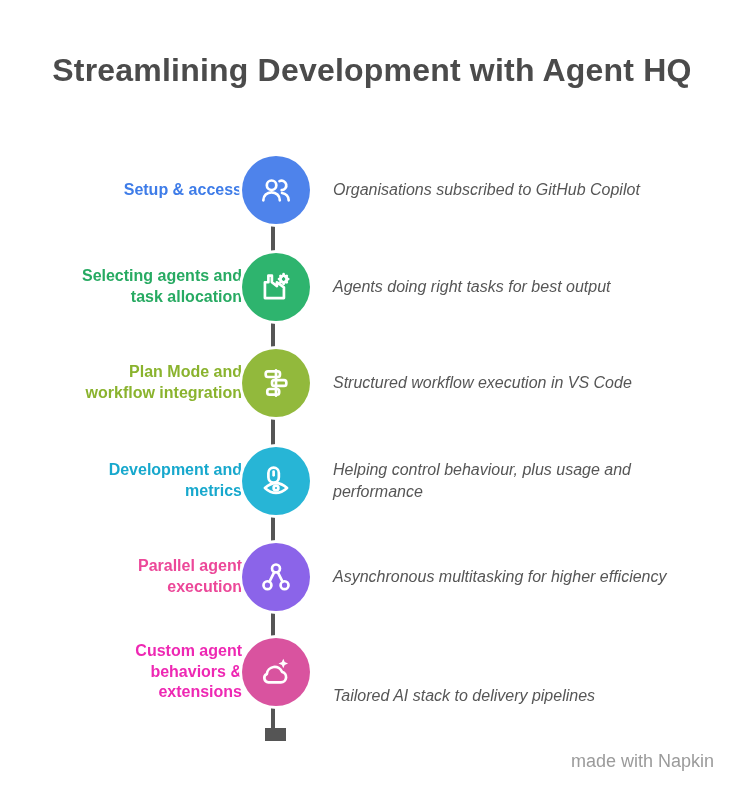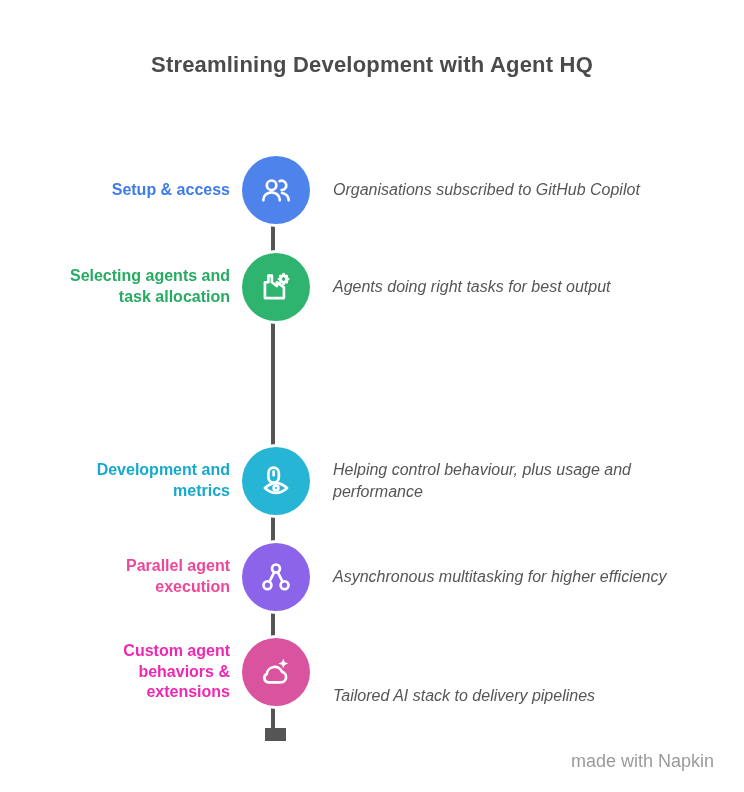--- a/index.html
+++ b/index.html
@@ -1,23 +1,23 @@
 <!DOCTYPE html>
 <html><head>
 <meta charset="utf-8">
 <style>
   html,body{margin:0;padding:0;background:#fff;}
   .canvas{position:relative;width:744px;height:792px;background:#fff;overflow:hidden;
           font-family:"Liberation Sans", sans-serif;}
   .title{position:absolute;top:52px;left:0;width:744px;text-align:center;
-         font-size:22px;font-weight:bold;letter-spacing:.2px;}
+         font-size:32px;font-weight:bold;letter-spacing:.2px;}
   .timeline-line{position:absolute;left:271px;top:190px;width:3.5px;height:540px;}
   .timeline-endcap{position:absolute;left:265px;top:728px;width:21px;height:13px;}
   .row{position:absolute;left:0;width:744px;display:flex;align-items:center;}
-  .label-col{width:242px;display:flex;justify-content:flex-end;padding-right:12px;
+  .label-col{width:242px;display:flex;justify-content:flex-end;padding-right:0;
              box-sizing:border-box;}
   .label{font-size:16px;font-weight:bold;text-align:right;line-height:1.3;max-width:180px;}
   .label.narrow{max-width:140px;}
   .circle{width:68px;height:68px;border-radius:50%;flex:0 0 68px;display:flex;
           align-items:center;justify-content:center;position:relative;z-index:2;
           box-shadow:0 0 0 3px #fff;}
   .desc-col{flex:1;padding-left:23px;padding-right:30px;font-style:italic;}
   .desc{font-size:16px;line-height:1.35;}
   .watermark{position:absolute;right:30px;bottom:20px;font-size:18px;color:#9b9b9b;}
   svg.icon{display:block;}
@@ -62,20 +62,38 @@
           <circle cx="16.8" cy="7" r="2.1"></circle>
           <path d="M16.8 3.9v1M16.8 9.1v1M13.9 7h1M18.7 7h1M14.8 5l.7.7M18.1 8.3l.7.7M18.8 5l-.7.7M15.5 8.3l-.7.7"></path>
         </svg>
       </span>
     </div>
     <div class="desc-col">
       <div class="desc" style="color: rgb(86, 86, 86);">Agents doing right tasks for best output</div>
     </div>
   </div>
 
+  <div class="row" style="top:349px;height:68px;">
+    <div class="label-col">
+      <div class="label" style="color: rgb(138, 179, 46);">Plan Mode and workflow integration</div>
+    </div>
+    <div class="circle" style="background: rgb(146, 185, 60);">
+      <span>
+        <svg class="icon" width="38" height="38" viewBox="0 0 24 24" fill="none" stroke="#fff" stroke-width="1.7" stroke-linecap="round" stroke-linejoin="round">
+          <path d="M12 4v16"></path>
+          <rect x="5.5" y="4.6" width="9" height="3.6" rx="1.4"></rect>
+          <rect x="9.5" y="10.2" width="9" height="3.6" rx="1.4"></rect>
+          <rect x="6.5" y="15.8" width="7.5" height="3.6" rx="1.4"></rect>
+        </svg>
+      </span>
+    </div>
+    <div class="desc-col">
+      <div class="desc" style="color: rgb(86, 86, 86);">Structured workflow execution in VS Code</div>
+    </div>
+  </div>
 
   <div class="row" style="top:447px;height:68px;">
     <div class="label-col">
       <div class="label" style="color: rgb(23, 168, 205);">Development and metrics</div>
     </div>
     <div class="circle" style="background: rgb(39, 181, 214);">
       <span>
         <svg class="icon" width="38" height="38" viewBox="0 0 24 24" fill="none" stroke="#fff" stroke-width="1.7" stroke-linecap="round" stroke-linejoin="round">
           <rect x="7.2" y="3.6" width="6.6" height="9.4" rx="3.3"></rect>
           <path d="M10.5 6v2.4"></path>

